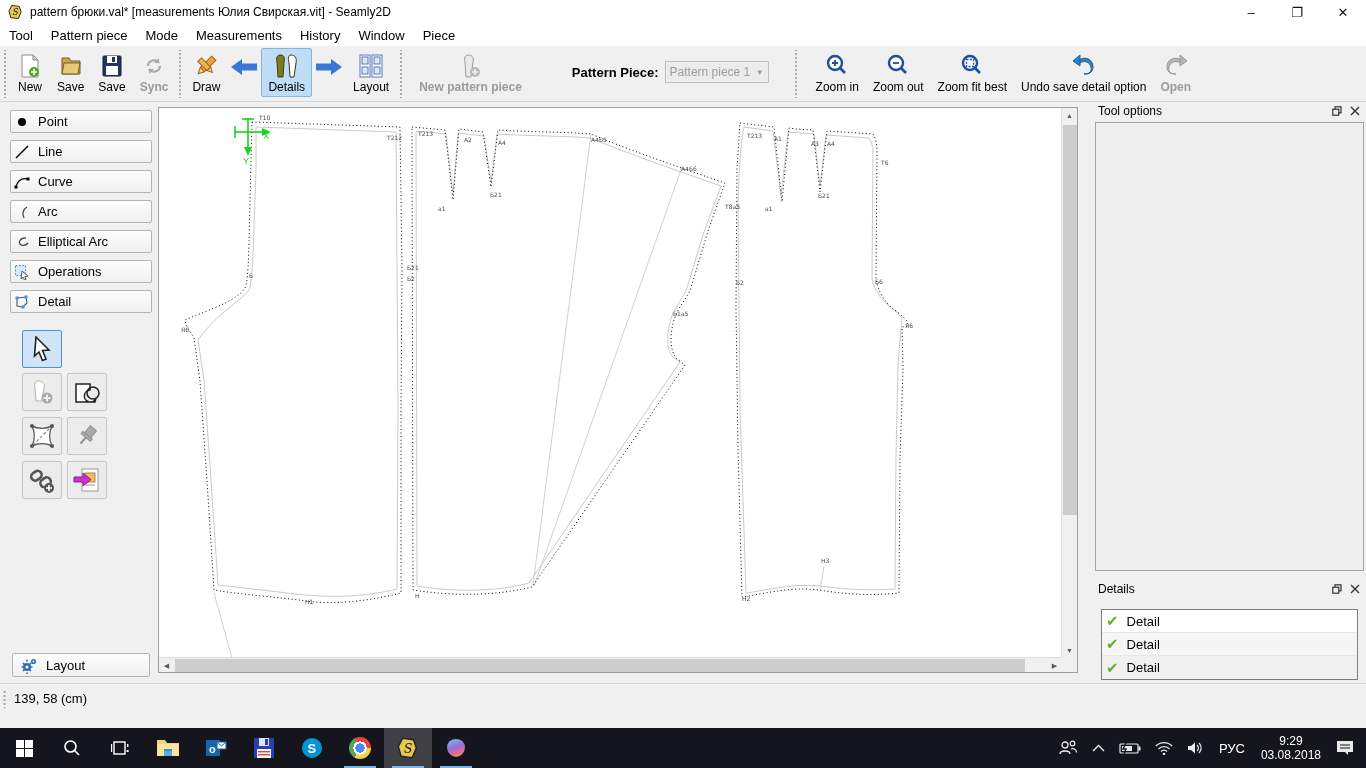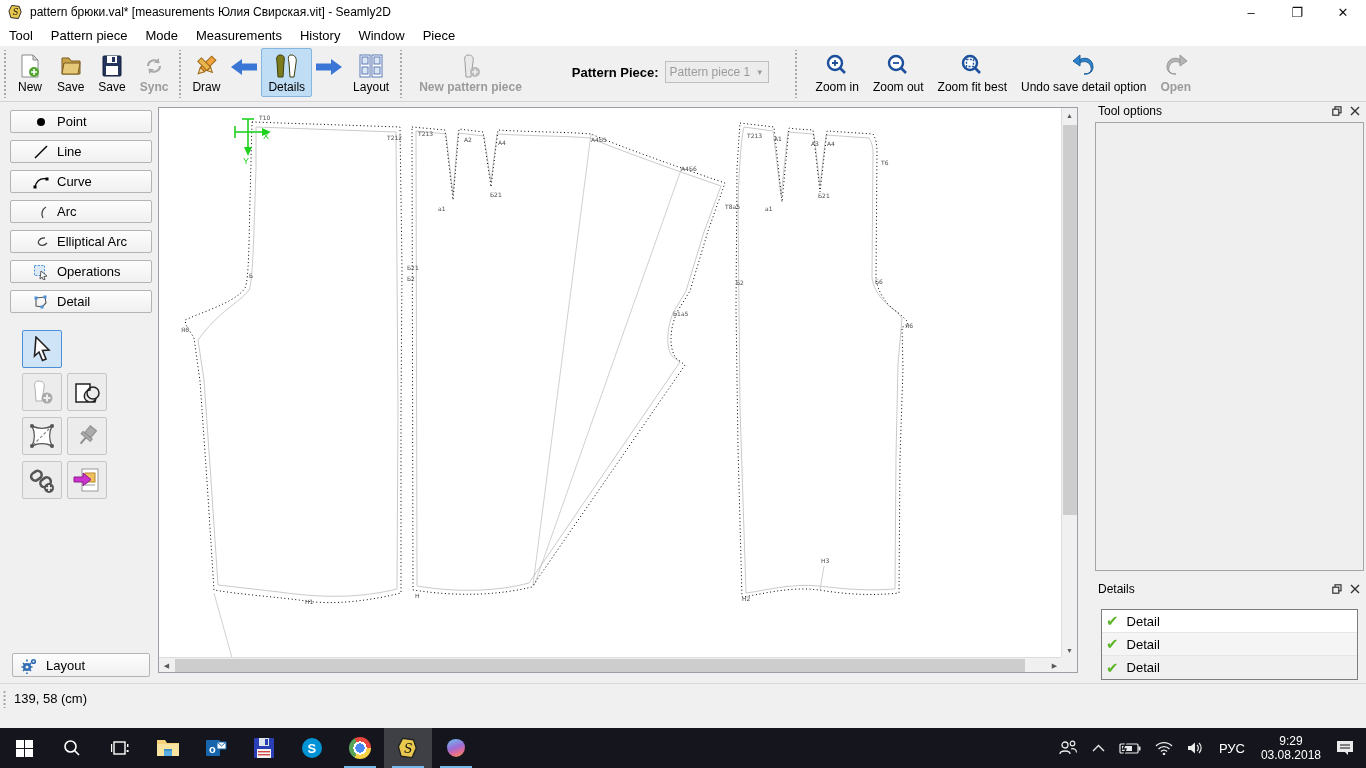--- a/index.html
+++ b/index.html
@@ -34,21 +34,21 @@
   .tb-arrow { display:flex; align-items:center; height:34px; margin:4px 4px 0 4px; }
   .tb-combo-wrap { display:flex; align-items:center; height:48px; margin-top:2px; font-size:13px; }
   .combo { width:104px; height:22px; background:#ececec; border:1px solid #bfbfbf;
     display:flex; align-items:center; padding:0 4px; color:#9b9b9b; font-size:12px; margin-left:6px; }
   .combo .arrow { margin-left:auto; font-size:8px; color:#9b9b9b; }
 
   
   .sidebar { position:absolute; left:0; top:102px; width:158px; height:581px; background:#f0f0f0; }
   .cat-btn { position:absolute; left:10px; width:142px; height:23px;
     background:linear-gradient(#fdfdfd,#f0f0f0); border:1px solid #b4b4b4; border-radius:2px;
-    display:flex; align-items:center; font-size:13px; color:#000; padding-left:22px; gap:8px; }
+    display:flex; align-items:center; font-size:13px; color:#000; padding-left:3px; gap:8px; }
   .cat-btn svg { flex:0 0 auto; }
   .tool-btn { position:absolute; width:40px; height:38px; background:#ececec;
     border:1px solid #c6c6c6; border-radius:2px; display:flex; align-items:center; justify-content:center; }
   .tool-btn.selected { background:#cfe4f7; border:1px solid #4a90d9; }
   .layout-btn { position:absolute; left:12px; top:551px; width:138px; height:24px;
     background:linear-gradient(#fdfdfd,#f0f0f0); border:1px solid #b4b4b4; border-radius:2px;
     display:flex; align-items:center; gap:8px; padding-left:8px; font-size:13px; }
 
   
   .canvas-wrap { position:absolute; left:158px; top:107px; width:920px; height:566px;

